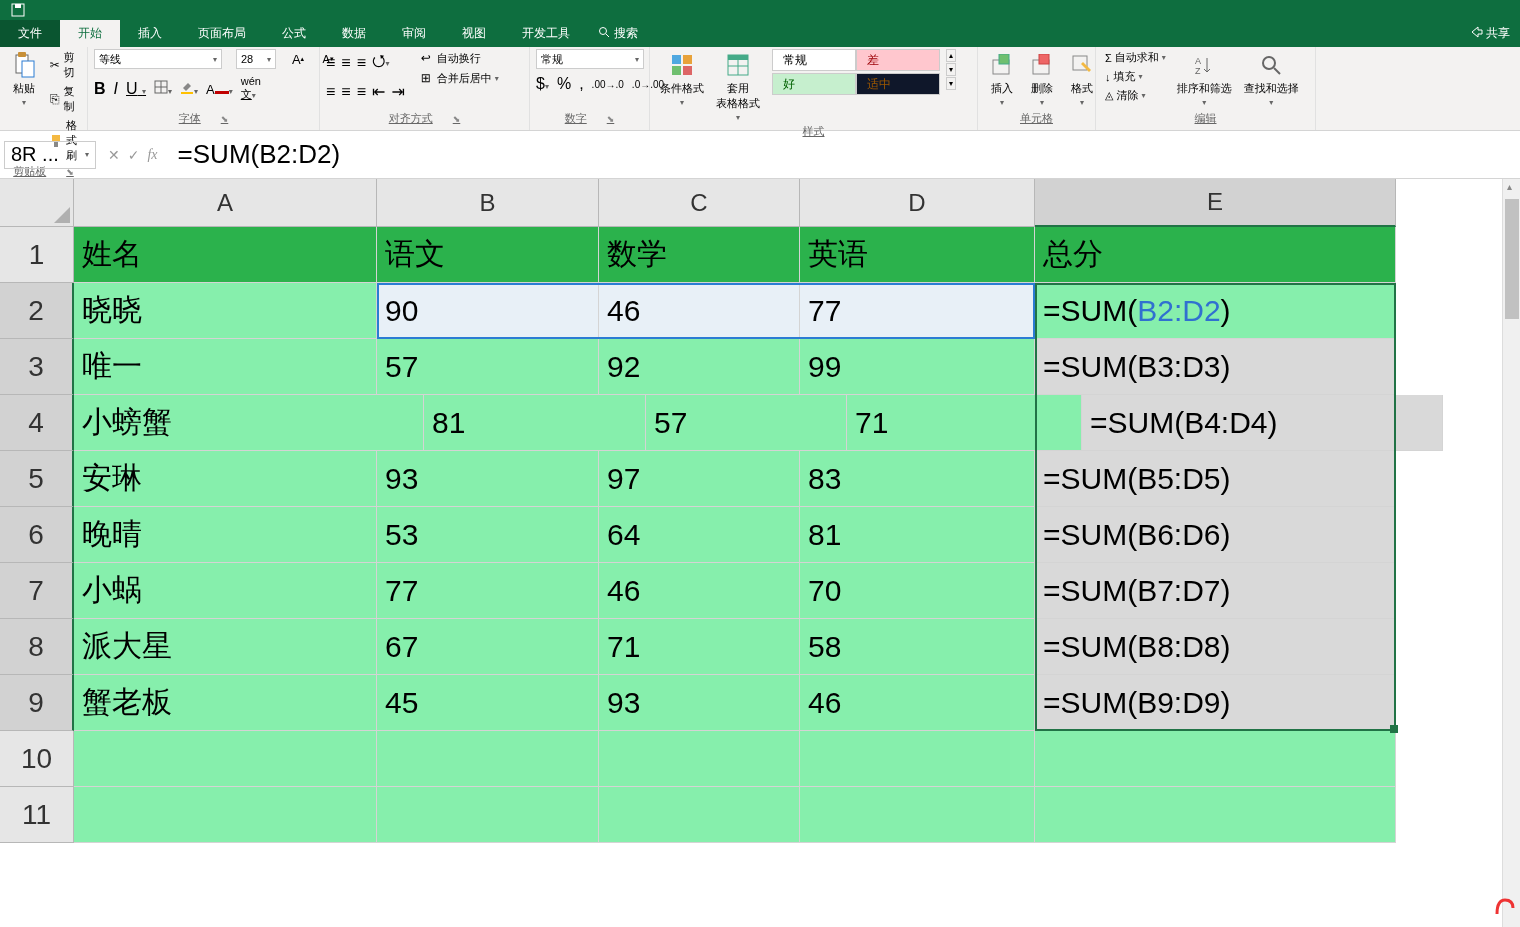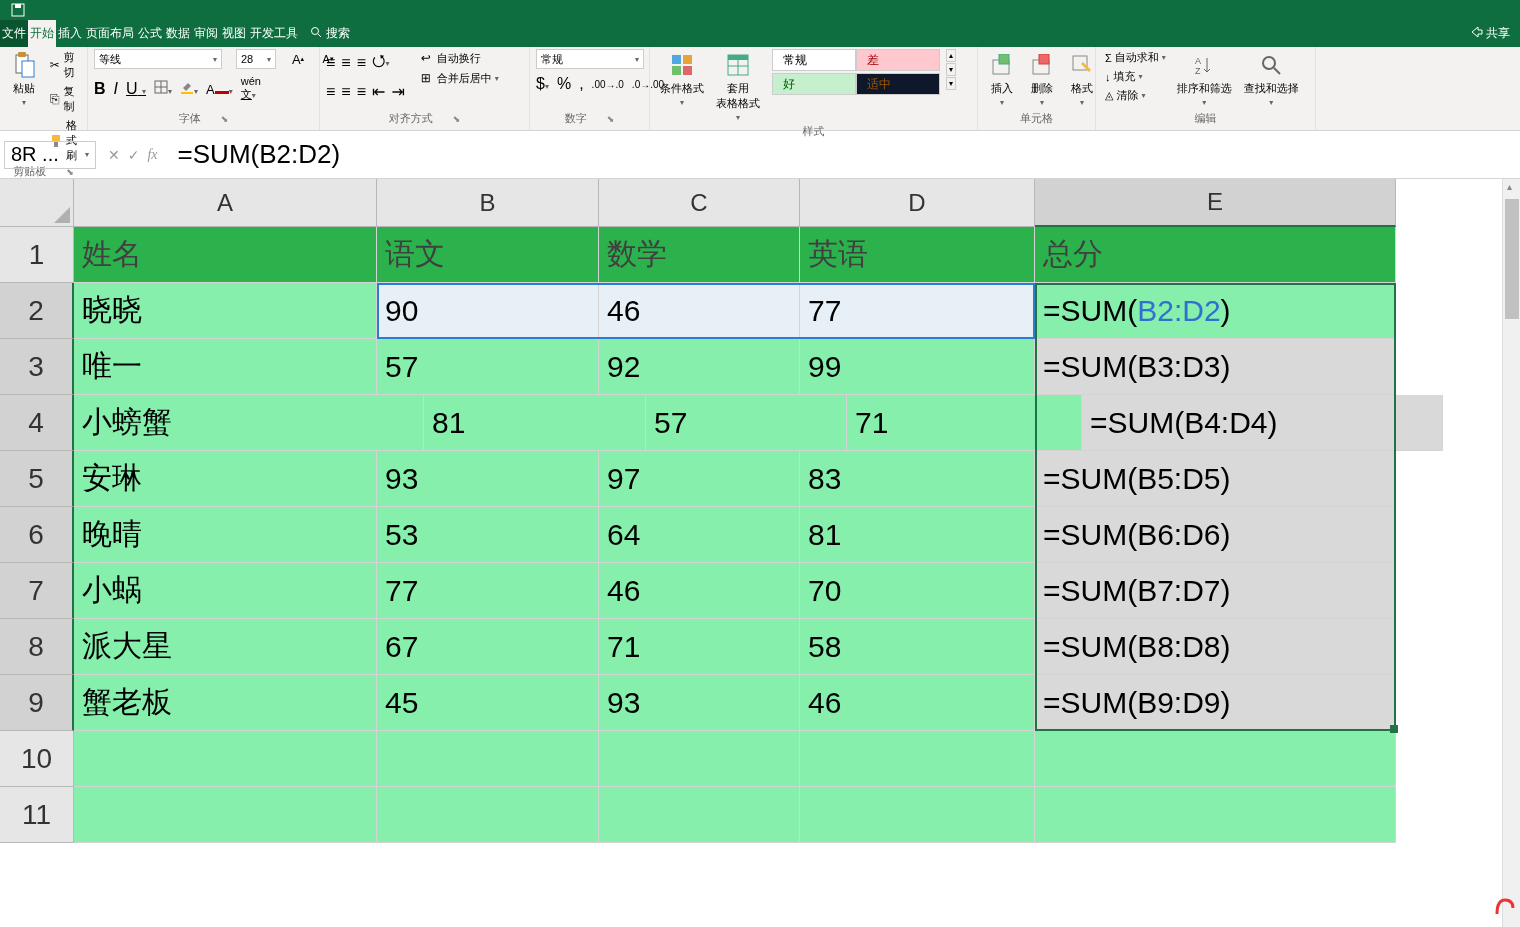--- a/index.html
+++ b/index.html
@@ -5,31 +5,31 @@
 * { margin: 0; padding: 0; box-sizing: border-box; font-family: "Microsoft YaHei", Arial, sans-serif; }
 body { background: #fff; overflow: hidden; width: 1520px; height: 927px; }
 
 
 .titlebar { background: #0e6e3f; height: 20px; display: flex; align-items: center; padding-left: 8px; }
 .win-controls { display: flex; gap: 3px; }
 .win-dot { width: 20px; height: 14px; display: flex; align-items: center; justify-content: center; }
 
 
 .menu-row { background: #0e6e3f; height: 27px; display: flex; align-items: stretch; color: #fff; font-size: 12px; }
-.menu-tab { padding: 6px 2px; cursor: pointer; display: flex; align-items: center; }
+.menu-tab { padding: 6px 18px; cursor: pointer; display: flex; align-items: center; }
 .menu-tab.file { background: #0a5530; }
 .menu-tab.active { background: #f3f2f1; color: #0e6e3f; }
 .menu-right { margin-left: auto; display: flex; align-items: center; padding-right: 10px; gap: 2px; }
 .search-box { display: flex; align-items: center; gap: 4px; }
 
 
 .ribbon { background: #f3f2f1; height: 84px; display: flex; border-bottom: 1px solid #d4d4d4; }
 .ribbon-group { border-right: 1px solid #e1e1e1; display: flex; flex-direction: column; padding: 2px 6px; }
 .ribbon-group-content { flex: 1; display: flex; align-items: flex-start; gap: 4px; }
-.ribbon-group-label { font-size: 11px; color: #666; text-align: center; padding-bottom: 2px; display: flex; justify-content: center; align-items: center; gap: 20px; }
+.ribbon-group-label { font-size: 11px; color: #666; text-align: center; padding-bottom: 2px; display: flex; justify-content: center; align-items: center; gap: 20px; text-decoration: underline; }
 .ribbon-btn-v { display: flex; flex-direction: column; align-items: center; gap: 2px; font-size: 11px; cursor: pointer; padding: 2px 4px; }
 .ribbon-btn-h { display: flex; align-items: center; gap: 3px; font-size: 11px; cursor: pointer; padding: 1px 3px; }
 .ribbon-icon-lg { width: 28px; height: 28px; display: flex; align-items: center; justify-content: center; }
 .ribbon-icon-sm { width: 16px; height: 16px; display: flex; align-items: center; justify-content: center; font-size: 12px; }
 .ribbon-col { display: flex; flex-direction: column; gap: 2px; }
 .ribbon-row { display: flex; gap: 14px; align-items: center; }
 .combo { background: #fff; border: 1px solid #ccc; font-size: 11px; height: 20px; padding: 0 4px; display: flex; align-items: center; justify-content: space-between; }
 .dropdown-arrow { font-size: 8px; color: #666; }
 .expand-icon { font-size: 9px; color: #888; cursor: pointer; }
 
@@ -50,21 +50,21 @@
 .corner::after { content: ''; position: absolute; right: 3px; bottom: 3px; width: 0; height: 0; border-style: solid; border-width: 0 0 16px 16px; border-color: transparent transparent #b0b0b0 transparent; }
 .col-headers { display: flex; height: 48px; }
 .col-h { background: #e6e6e6; border-right: 1px solid #b7b7b7; border-bottom: 1px solid #b7b7b7; display: flex; align-items: center; justify-content: center; font-size: 24px; color: #333; }
 .col-h.sel { background: #d2d2d2; border-bottom: 2px solid #217346; }
 .row-headers { width: 74px; }
 .row-h { background: #e6e6e6; border-right: 1px solid #b7b7b7; border-bottom: 1px solid #b7b7b7; display: flex; align-items: center; justify-content: center; font-size: 28px; color: #333; height: 56px; }
 .row-h.sel { background: #d2d2d2; border-right: 2px solid #217346; }
 .grid-body { position: relative; }
 .grid-row { display: flex; height: 56px; }
 .cell { border-right: 1px solid #d4d4d4; border-bottom: 1px solid #d4d4d4; padding: 4px 8px; font-size: 30px; display: flex; align-items: center; background: #86efac; font-family: Arial; }
-.cell.header-cell { background: #2bb24c; color: #404040; font-family: Liberation Sans, sans-serif; }
+.cell.header-cell { background: #2bb24c; color: #000000; font-family: Liberation Sans, sans-serif; }
 .cell.name-cell { font-family: "Microsoft YaHei"; }
 .cell.sel-hl { background: #e8f0f7; }
 .cell.sel-gray { background: #d9d9d9; }
 
 .selection-border-blue { position: absolute; border: 2px solid #217346; pointer-events: none; }
 .selection-border-green { position: absolute; border: 2px solid #217346; pointer-events: none; }
 .fill-handle { position: absolute; width: 8px; height: 8px; background: #217346; right: -4px; bottom: -4px; }
 
 .scrollbar-v { position: absolute; right: 0; top: 179px; bottom: 0; width: 18px; background: #f0f0f0; border-left: 1px solid #ddd; }
 .scrollbar-thumb-v { position: absolute; left: 2px; top: 20px; width: 14px; height: 120px; background: #c1c1c1; }

